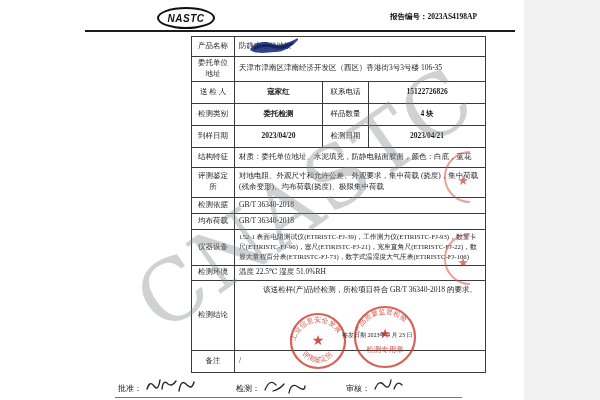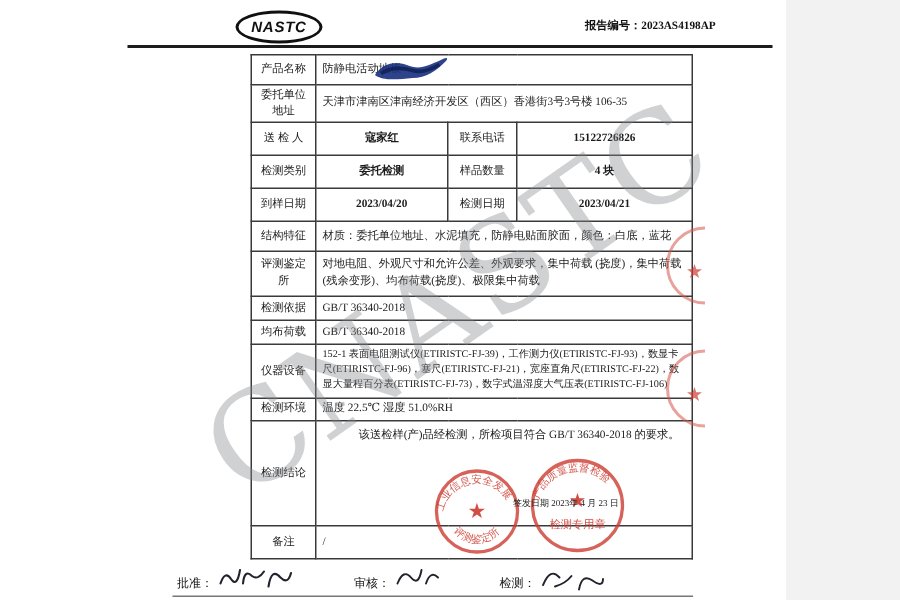--- a/index.html
+++ b/index.html
@@ -11,21 +11,21 @@
   .logo { position:absolute; left:157px; top:7px; width:58px; height:22px;
           border:2.5px solid #101010; border-radius:50%;
           display:flex; align-items:center; justify-content:center; }
   .logo span { font-family:"Liberation Sans","DejaVu Sans",sans-serif;
                font-weight:bold; font-style:italic; font-size:10px; letter-spacing:.5px; color:#101010; }
   .report-no { position:absolute; left:366px; top:12px; font-size:7.5px; font-weight:bold; color:#111;margin-left:24px; }
   .head-rule { position:absolute; left:85px; top:30px; width:430px; height:2px; background:#1c1c1c; }
 
   
   .doc-table-wrap { position:absolute; left:167px; top:36px; z-index:2; }
-  table { border-collapse:collapse; table-layout:fixed; width:294px; }
+  table { border-collapse:collapse; table-layout:fixed; width:294px;margin-left:24px; }
   td { border:1px solid #3a3a3a; font-size:7.5px; color:#1c1c1c; vertical-align:middle;
        overflow:hidden; line-height:1.45; }
   td.lbl { text-align:center; padding:1px 3px; }
   td.val { text-align:left; padding:1px 4px; }
   td.valc { text-align:center; padding:1px 2px;font-weight:bold; }
   td.small { font-size:6.8px; line-height:1.5; }
   .indent { text-indent:2em; padding-right:4px;text-align:right; }
 
   
   .watermark { position:absolute; left:95px; top:150px; width:420px; text-align:center;
@@ -174,28 +174,28 @@
     </svg>
   </div>
 
   <div class="sign-row">
     <div class="sign-item sign-1">
       <span class="slabel">批准：</span>
       <svg width="52" height="18" viewBox="0 0 52 18">
         <path d="M3,13 q3,-9 7,-3 t6,-6 m2,9 q1,-10 6,-5 q4,3 8,-3 m3,10 q2,-13 8,-6 q5,5 7,-3" stroke="#23232e" stroke-width="1.4" fill="none" stroke-linecap="round"></path>
       </svg>
     </div>
+    <div class="sign-item sign-3">
+      <span class="slabel">检测：</span>
+      <svg width="44" height="18" viewBox="0 0 44 18">
+        <path d="M3,14 q5,-12 11,-5 m-3,6 q7,-2 11,-7 m5,9 q2,-11 9,-6 t7,-1" stroke="#23232e" stroke-width="1.3" fill="none" stroke-linecap="round"></path>
+      </svg>
+    </div>
     <div class="sign-item sign-2">
       <span class="slabel">审核：</span>
       <svg width="32" height="18" viewBox="0 0 32 18">
         <path d="M3,13 q4,-10 9,-4 t7,-5 m3,9 q3,-9 8,-4" stroke="#23232e" stroke-width="1.3" fill="none" stroke-linecap="round"></path>
       </svg>
     </div>
-    <div class="sign-item sign-3">
-      <span class="slabel">检测：</span>
-      <svg width="44" height="18" viewBox="0 0 44 18">
-        <path d="M3,14 q5,-12 11,-5 m-3,6 q7,-2 11,-7 m5,9 q2,-11 9,-6 t7,-1" stroke="#23232e" stroke-width="1.3" fill="none" stroke-linecap="round"></path>
-      </svg>
-    </div>
   </div>
   <div class="bottom-line"></div>
 
 </div>
 
 </body></html>

